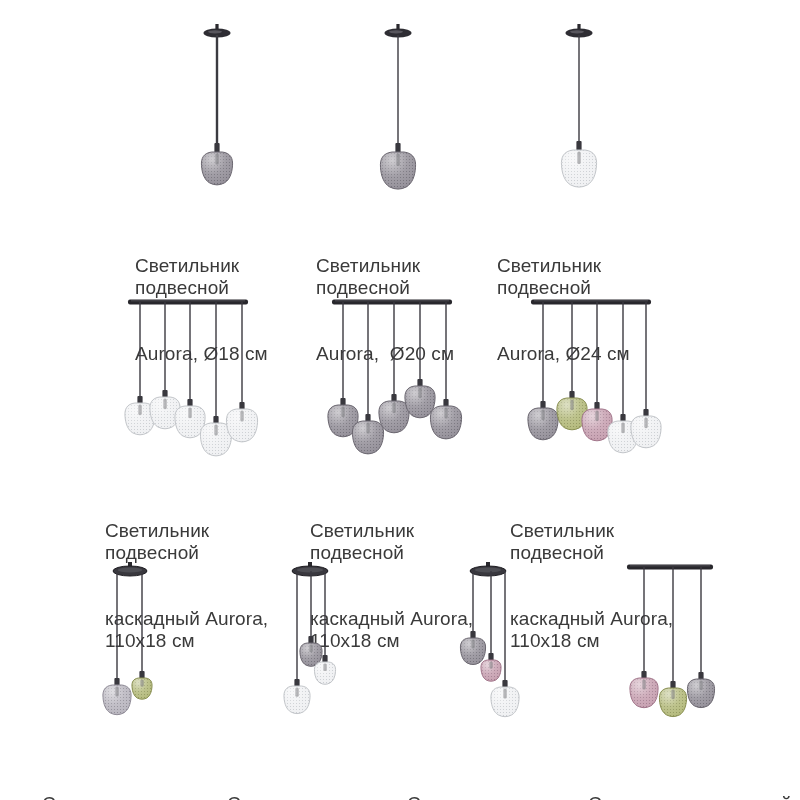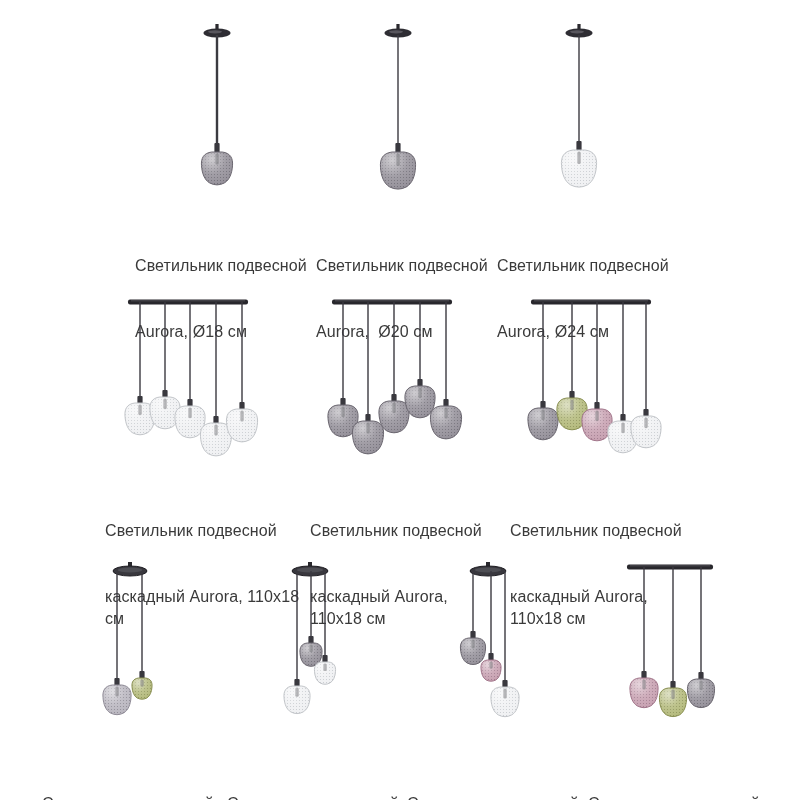--- a/index.html
+++ b/index.html
@@ -6,21 +6,21 @@
   body{
     width:800px;height:800px;position:relative;overflow:hidden;
     background:#ffffff;
     font-family:"Liberation Sans", sans-serif;
   }
   .grid{position:absolute;inset:0}
   .card{position:absolute;cursor:pointer}
   .card svg{display:block}
   .caption{
     position:absolute;
-    font-size:16px;line-height:22px;color:#3a3a3a;
+    font-size:19px;line-height:22px;color:#3a3a3a;
     letter-spacing:.1px;white-space:pre-wrap;
   }
 </style>
 </head>
 <body>
 
 <div class="grid">
 
   <div class="card" style="left:120px;top:20px;width:200px;height:235px">
     <svg width="200" height="185">

